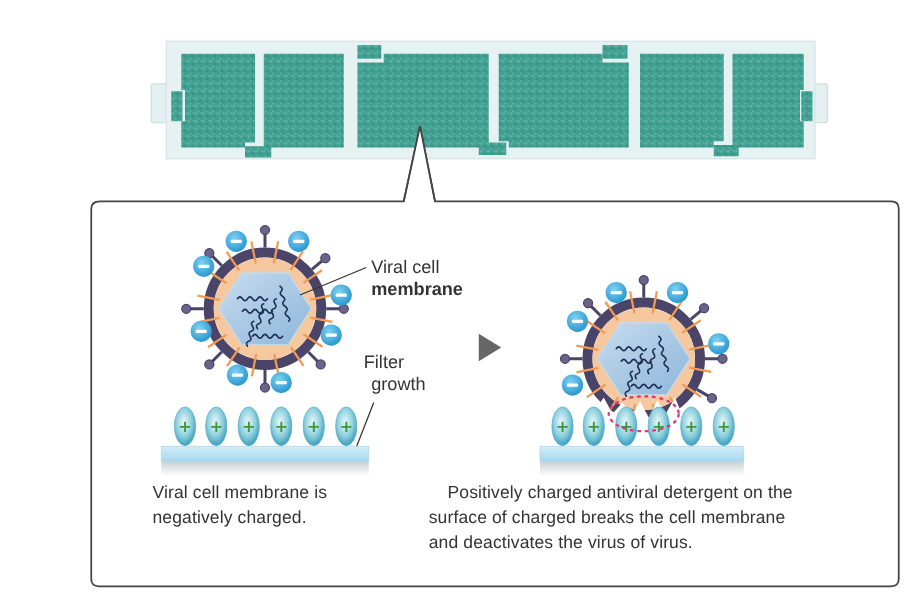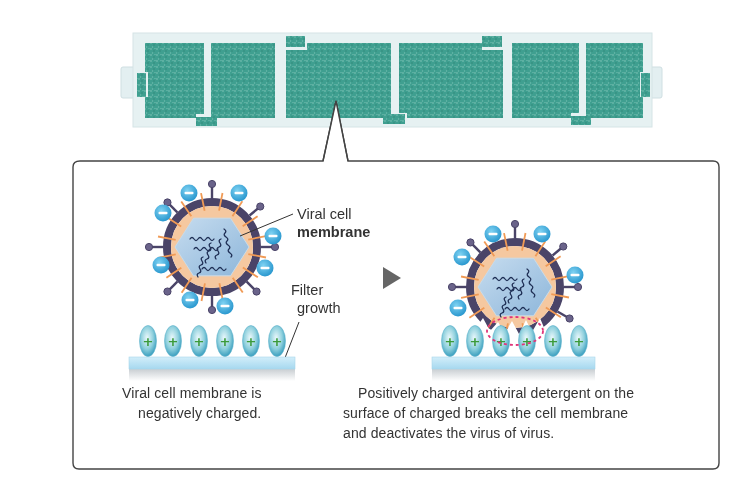--- a/index.html
+++ b/index.html
@@ -281,17 +281,17 @@
     </g>
   <ellipse cx="515" cy="331" rx="28" ry="14" fill="none" stroke="#e0357a" stroke-width="1.8" stroke-dasharray="3 3"></ellipse>
 </svg>
 
 <div class="label" style="left:297px; top:206px;">Viral cell</div>
 <div class="label" style="left:297px; top:224px;font-weight:bold;">membrane</div>
 <div class="label" style="left:291px; top:282px;">Filter</div>
 <div class="label" style="left:297px; top:300px;">growth</div>
 
 <div class="txt" style="left:122px; top:384px;">Viral cell membrane is</div>
-<div class="txt" style="left:122px; top:404px;margin-left:16px;">negatively charged.</div>
+<div class="txt" style="left:122px; top:404px;">negatively charged.</div>
 
 <div class="txt" style="left:343px; top:384px;margin-left:15px;">Positively charged antiviral detergent on the</div>
 <div class="txt" style="left:343px; top:404px;">surface of charged breaks the cell membrane</div>
 <div class="txt" style="left:343px; top:424px;">and deactivates the virus of virus.</div>
 
 </body></html>

